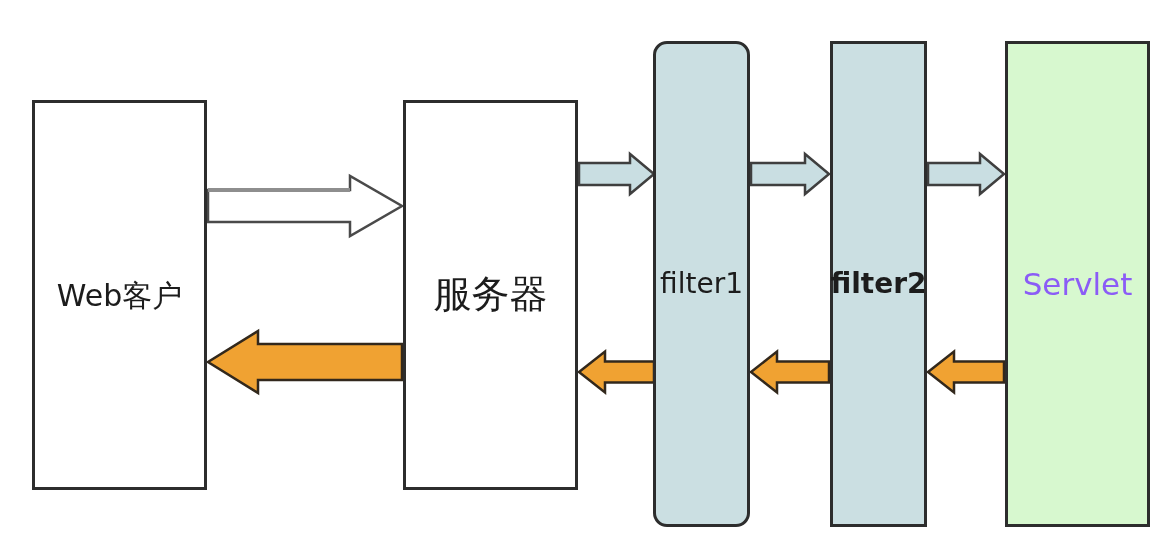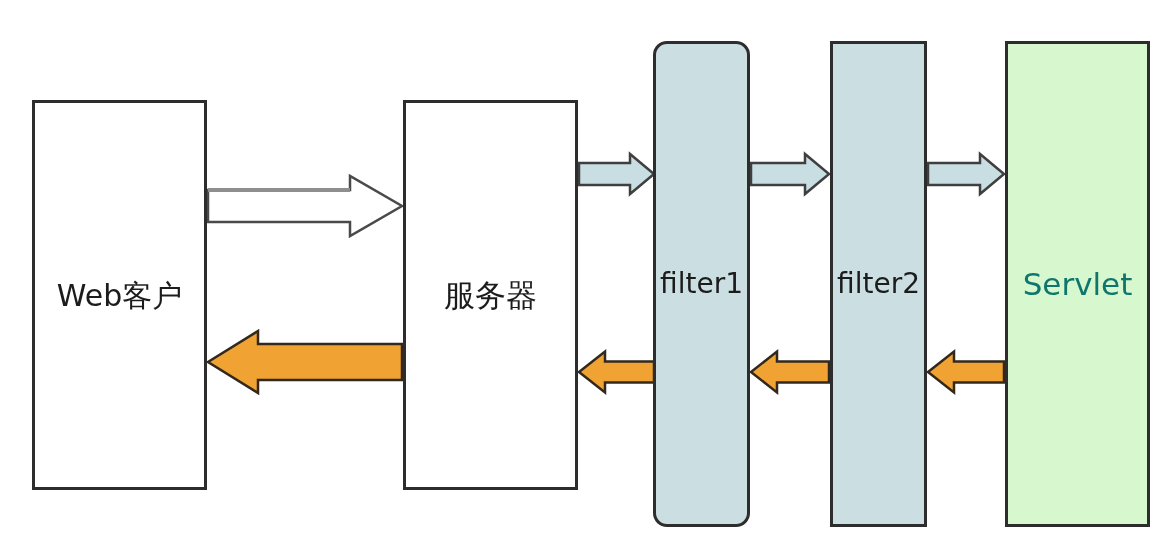--- a/index.html
+++ b/index.html
@@ -48,28 +48,28 @@
       <polygon points="829,361.5 777,361.5 777,351.5 751,372 777,392.5 777,382.5 829,382.5" fill="#f0a232" stroke="#32281c" stroke-width="2.5" stroke-linejoin="miter"></polygon>
       <polygon points="654,361.5 605,361.5 605,351.5 579,372 605,392.5 605,382.5 654,382.5" fill="#f0a232" stroke="#32281c" stroke-width="2.5" stroke-linejoin="miter"></polygon>
       <polygon points="402,344 258,344 258,331 208,362 258,393 258,380 402,380" fill="#f0a232" stroke="#32281c" stroke-width="2.5" stroke-linejoin="miter"></polygon>
     </svg>
 
   <div class="node" style="left: 32px; top: 100px; width: 175px; height: 390px; background: rgb(255, 255, 255); border-color: rgb(45, 45, 45);">
     <span class="label" style="font-size: 30px; color: rgb(28, 28, 28);">Web客户</span>
   </div>
 
   <div class="node" style="left: 403px; top: 100px; width: 175px; height: 390px; background: rgb(255, 255, 255); border-color: rgb(45, 45, 45);">
-    <span class="label" style="font-size: 31px; color: rgb(28, 28, 28);">服务器</span>
+    <span class="label" style="font-size: 38px; color: rgb(28, 28, 28);">服务器</span>
   </div>
 
   <div class="node" style="left: 653px; top: 41px; width: 97px; height: 486px; background: rgb(203, 223, 226); border-color: rgb(45, 45, 45); border-radius: 14px;">
     <span class="label" style="font-size: 28px; color: rgb(28, 28, 28);">filter1</span>
   </div>
 
   <div class="node" style="left: 830px; top: 41px; width: 97px; height: 486px; background: rgb(203, 223, 226); border-color: rgb(45, 45, 45);">
-    <span class="label" style="font-size: 28px; color: rgb(28, 28, 28);">filter2</span>
+    <span class="label" style="font-size: 28px; color: rgb(28, 28, 28); font-weight: bold;">filter2</span>
   </div>
 
   <div class="node" style="left: 1005px; top: 41px; width: 145px; height: 486px; background: rgb(215, 248, 207); border-color: rgb(45, 45, 45);">
-    <span class="label" style="font-size: 31px; color: #0f766e;">Servlet</span>
+    <span class="label" style="font-size: 31px; color: #8b5cf6;">Servlet</span>
   </div>
 
 </div>
 
 </body></html>

